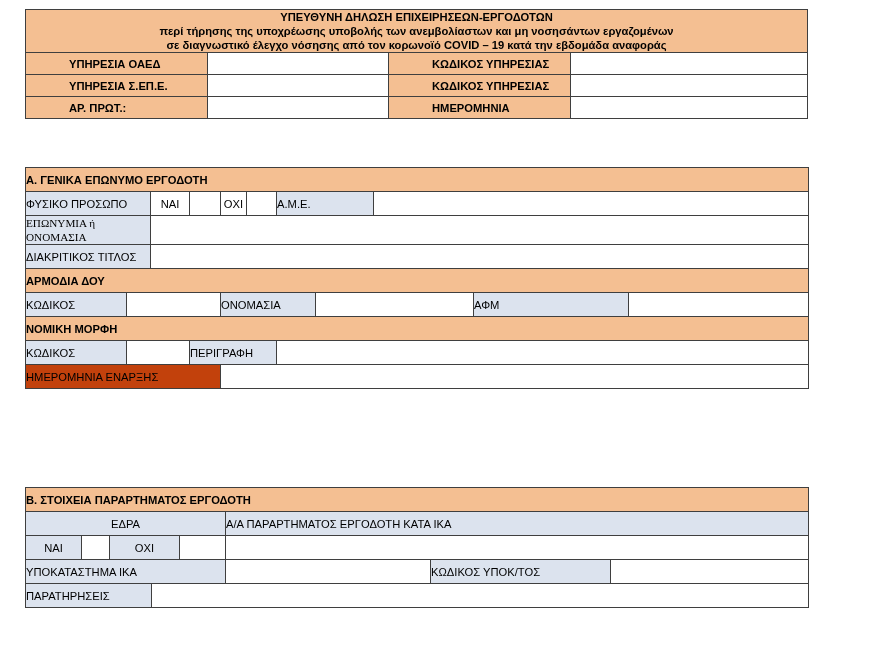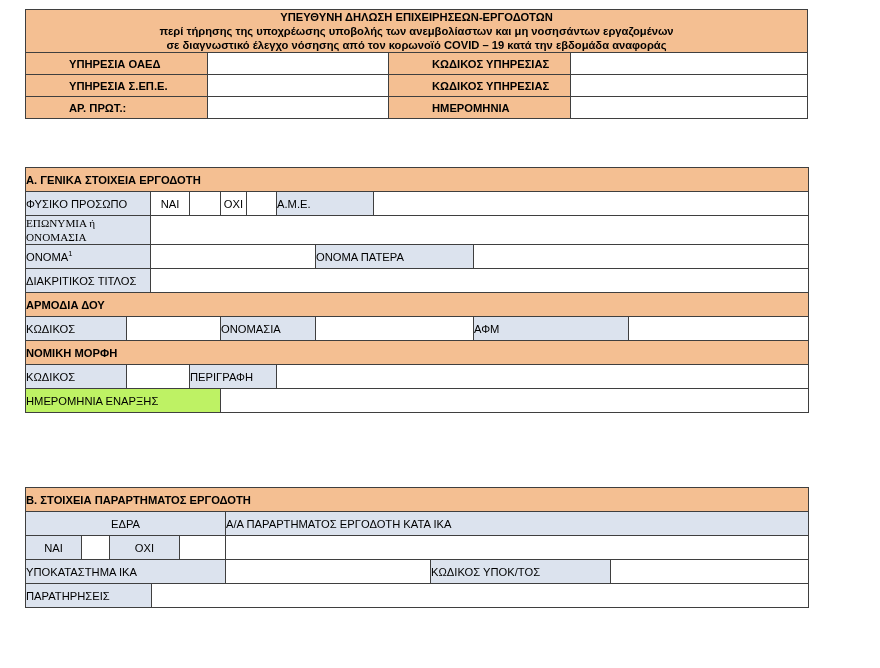--- a/index.html
+++ b/index.html
@@ -35,21 +35,21 @@
     vertical-align: middle;
     font-size: 11.2px;
     line-height: 1.25;
     height: 21px;
     box-sizing: border-box;
   }
 
   
   .c-orange   { background: #F4BF92; font-weight: bold; }
   .c-blue     { background: #DCE3EE; }
-  .c-gray     { background: #bef264; }
+  .c-gray     { background: #c2410c; }
   .c-white    { background: #ffffff; }
   .c-pad      { padding: 1px 5px 1px 6px; }
   .c-center   { text-align: center; }
 
   
   .hdr-table { position: absolute; left: 25px; top: 9px; width: 782px; }
   .hdr-title-cell {
     background: #F4BF92;
     text-align: center;
     font-weight: bold;
@@ -139,47 +139,41 @@
         <col style="width:58px">
       <col style="width:47px">
         <col style="width:53px">
       <col style="width:100px">
         <col style="width:55px">
       <col style="width:180px">
     </colgroup>
     <tbody>
 
       <tr>
-        <td colspan="15" class="sec-head-cell">Α. ΓΕΝΙΚΑ ΣΤΟΙΧΕΙΑ ΕΡΓΟΔΟΤΗ</td>
+        <td colspan="15" class="sec-head-cell">Α. ΓΕΝΙΚΑ ΕΠΩΝΥΜΟ ΕΡΓΟΔΟΤΗ</td>
       </tr>
 
       <tr>
         <td colspan="2" class="c-blue c-pad">ΦΥΣΙΚΟ ΠΡΟΣΩΠΟ</td>
         <td colspan="2" class="c-white c-center">ΝΑΙ</td>
         <td class="c-white"></td>
         <td colspan="2" class="c-white c-center">ΟΧΙ</td>
         <td class="c-white"></td>
         <td colspan="2" class="c-blue c-pad">Α.Μ.Ε.</td>
         <td colspan="6" class="c-white c-pad"></td>
       </tr>
 
       <tr>
         <td colspan="2" class="c-blue c-pad cell-top tall-cell twoline">
           <span>ΕΠΩΝΥΜΙΑ ή</span><br>
           <span>ΟΝΟΜΑΣΙΑ</span>
         </td>
         <td colspan="13" class="c-white c-pad tall-cell"></td>
       </tr>
 
-      <tr>
-        <td colspan="2" class="c-blue c-pad"><span>ΟΝΟΜΑ</span><sup>1</sup></td>
-        <td colspan="7" class="c-white c-pad"></td>
-        <td colspan="3" class="c-blue c-pad">ΟΝΟΜΑ ΠΑΤΕΡΑ</td>
-        <td colspan="3" class="c-white c-pad"></td>
-      </tr>
 
       <tr>
         <td colspan="2" class="c-blue c-pad">ΔΙΑΚΡΙΤΙΚΟΣ ΤΙΤΛΟΣ</td>
         <td colspan="13" class="c-white c-pad"></td>
       </tr>
 
       <tr>
         <td colspan="15" class="sec-head-cell">ΑΡΜΟΔΙΑ ΔΟΥ</td>
       </tr>
 

